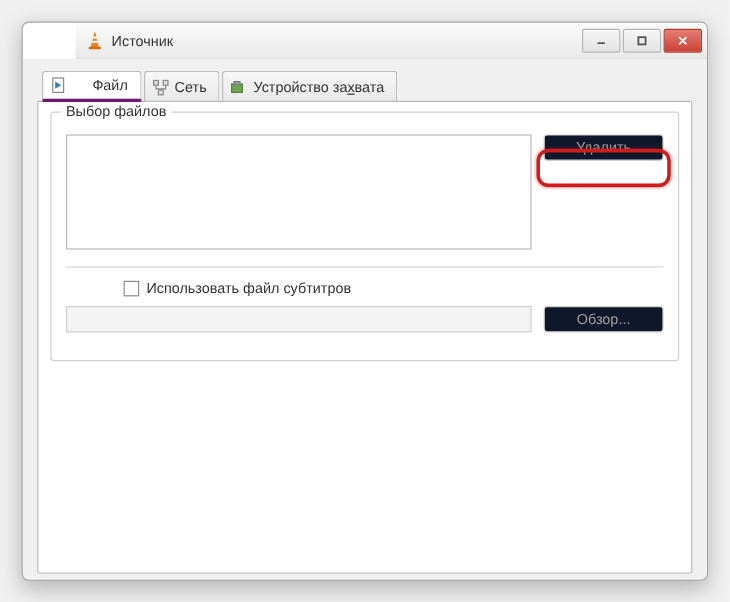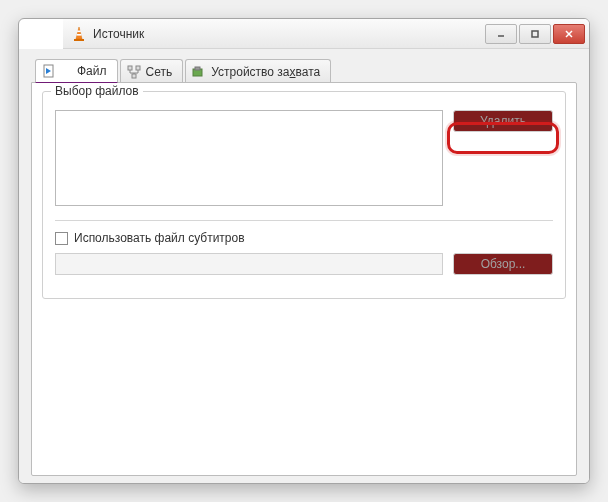--- a/index.html
+++ b/index.html
@@ -44,21 +44,21 @@
 .tab {
   display:flex; align-items:center; gap:5px;
   padding: 4px 10px 4px 6px;
   border:1px solid #bcbcbc; border-bottom: none;
   background: linear-gradient(to bottom,#f7f7f7,#e8e8e8);
   border-radius: 3px 3px 0 0;
   margin-right:2px;
   color:#333;
   cursor: default;
 }
-.tab.active { background:#fff; border-bottom:1px solid #701a75; position:relative; z-index:2;gap:21px; }
+.tab.active { background:#fff; border-bottom:3px solid #701a75; position:relative; z-index:2;gap:21px; }
 .tab-icon { width:14px; height:14px; }
 
 .tab-body {
   border:1px solid #bcbcbc; background:#fff;
   height: 394px;
   position: relative; z-index:1;
   border-radius: 0 2px 2px 2px;
 }
 .group {
   position:absolute; left:10px; right:10px; top:8px;
@@ -76,30 +76,30 @@
   border:1px solid #b9b9b9; background:#fff;
 }
 .side-btns { display:flex; flex-direction:column; gap:8px; width:100px; }
 .btn {
   height:22px; padding:0 10px;
   border:1px solid #a8a8a8; border-radius:3px;
   background: linear-gradient(to bottom,#fafafa,#e6e6e6);
   color:#333; display:flex; align-items:center; justify-content:center;
   cursor: default;
 }
-.btn.disabled { color:#a1a1a1; border-color:#cfcfcf; background:#7f1d1d; }
+.btn.disabled { color:#a1a1a1; border-color:#cfcfcf; background:#0f172a; }
 .highlight {
   position:absolute;
   border:3px solid #d11c1c; border-radius:10px;
   box-shadow: 0 0 0 2px rgba(209,28,28,0.15);
   pointer-events:none;
 }
 
 .spacer-line { height:1px; background:#d6d6d6; margin:14px 0 10px 0; }
-.chk-row { display:flex; align-items:center; gap:6px; color:#333; }
+.chk-row { display:flex; align-items:center; gap:6px; color:#333;margin-left:48px; }
 .chk { width:13px; height:13px; border:1px solid #8c8c8c; background:#fff; display:inline-block; }
 .sub-row { display:flex; gap:10px; margin-top:8px; }
 .sub-input {
   flex:1; height:22px;
   border:1px solid #cfcfcf; background:#f4f4f4;
 }
 .bottom-area { display:flex; align-items:center; justify-content:space-between; margin-top:10px; }
 .action-row { display:flex; gap:6px; }
 .btn.split { display:flex; align-items:center; padding:0; }
 .btn.split .main { padding:0 10px; border-right:1px solid #c4c4c4; display:flex; align-items:center; height:100%; }

